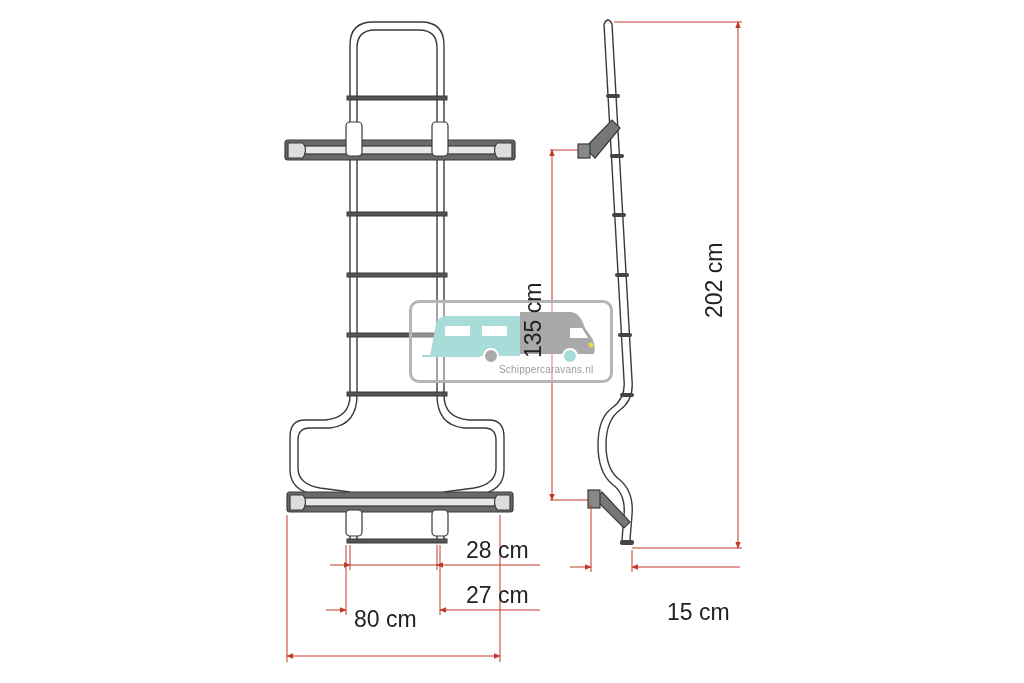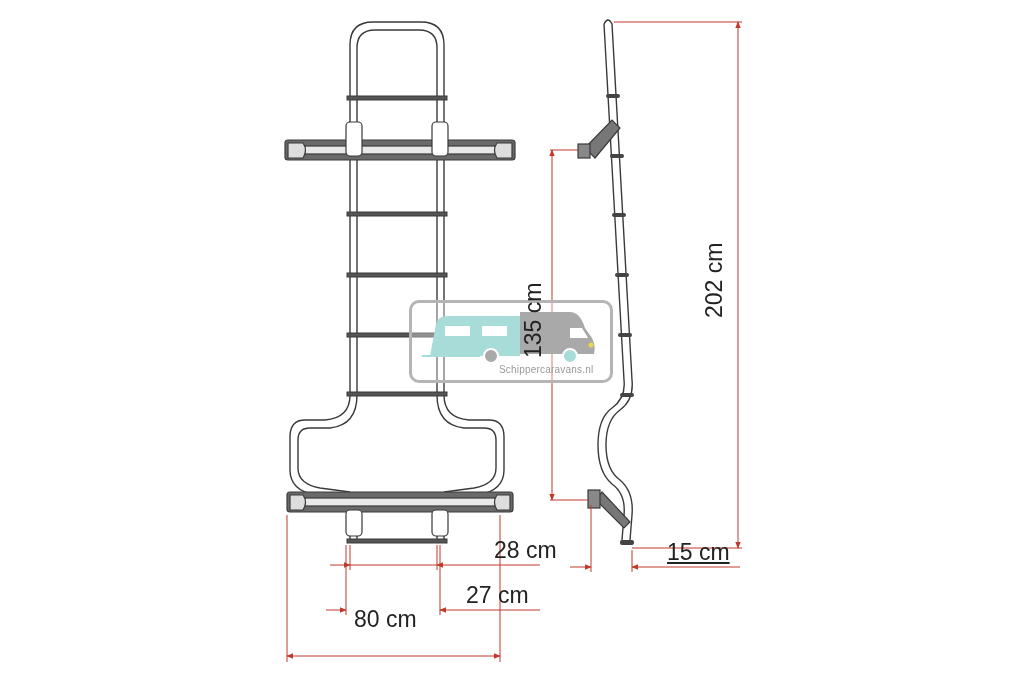--- a/index.html
+++ b/index.html
@@ -130,18 +130,18 @@
   <rect x="25" y="20" width="25" height="10" fill="#fff"></rect>
   <rect x="62" y="20" width="25" height="10" fill="#fff"></rect>
   <path d="M150,22 L162,22 L168,32 L150,32 Z" fill="#fff"></path>
   <circle cx="71" cy="50" r="7" fill="#a9a9a9" stroke="#fff" stroke-width="2"></circle>
   <circle cx="150" cy="50" r="7" fill="#a8dcd9" stroke="#fff" stroke-width="2"></circle>
   <circle cx="171" cy="39" r="2.5" fill="#e8d84a"></circle>
   <line x1="2" y1="50" x2="60" y2="50" stroke="#a8dcd9" stroke-width="2"></line>
 </svg>
 <div class="wm-text">Schippercaravans.nl</div>
 
-<div class="dim-label" style="left:494px;top:539px;">28 cm</div>
+<div class="dim-label" style="left:466px;top:539px;">28 cm</div>
 <div class="dim-label" style="left:466px;top:584px;">27 cm</div>
 <div class="dim-label" style="left:354px;top:608px;">80 cm</div>
-<div class="dim-label" style="left:667px;top:541px;text-decoration:underline;">15 cm</div>
+<div class="dim-label" style="left:667px;top:601px;">15 cm</div>
 <div class="dim-label vert" style="left:522px;top:358px;">135 cm</div>
 <div class="dim-label vert" style="left:703px;top:318px;">202 cm</div>
 
 </body></html>

